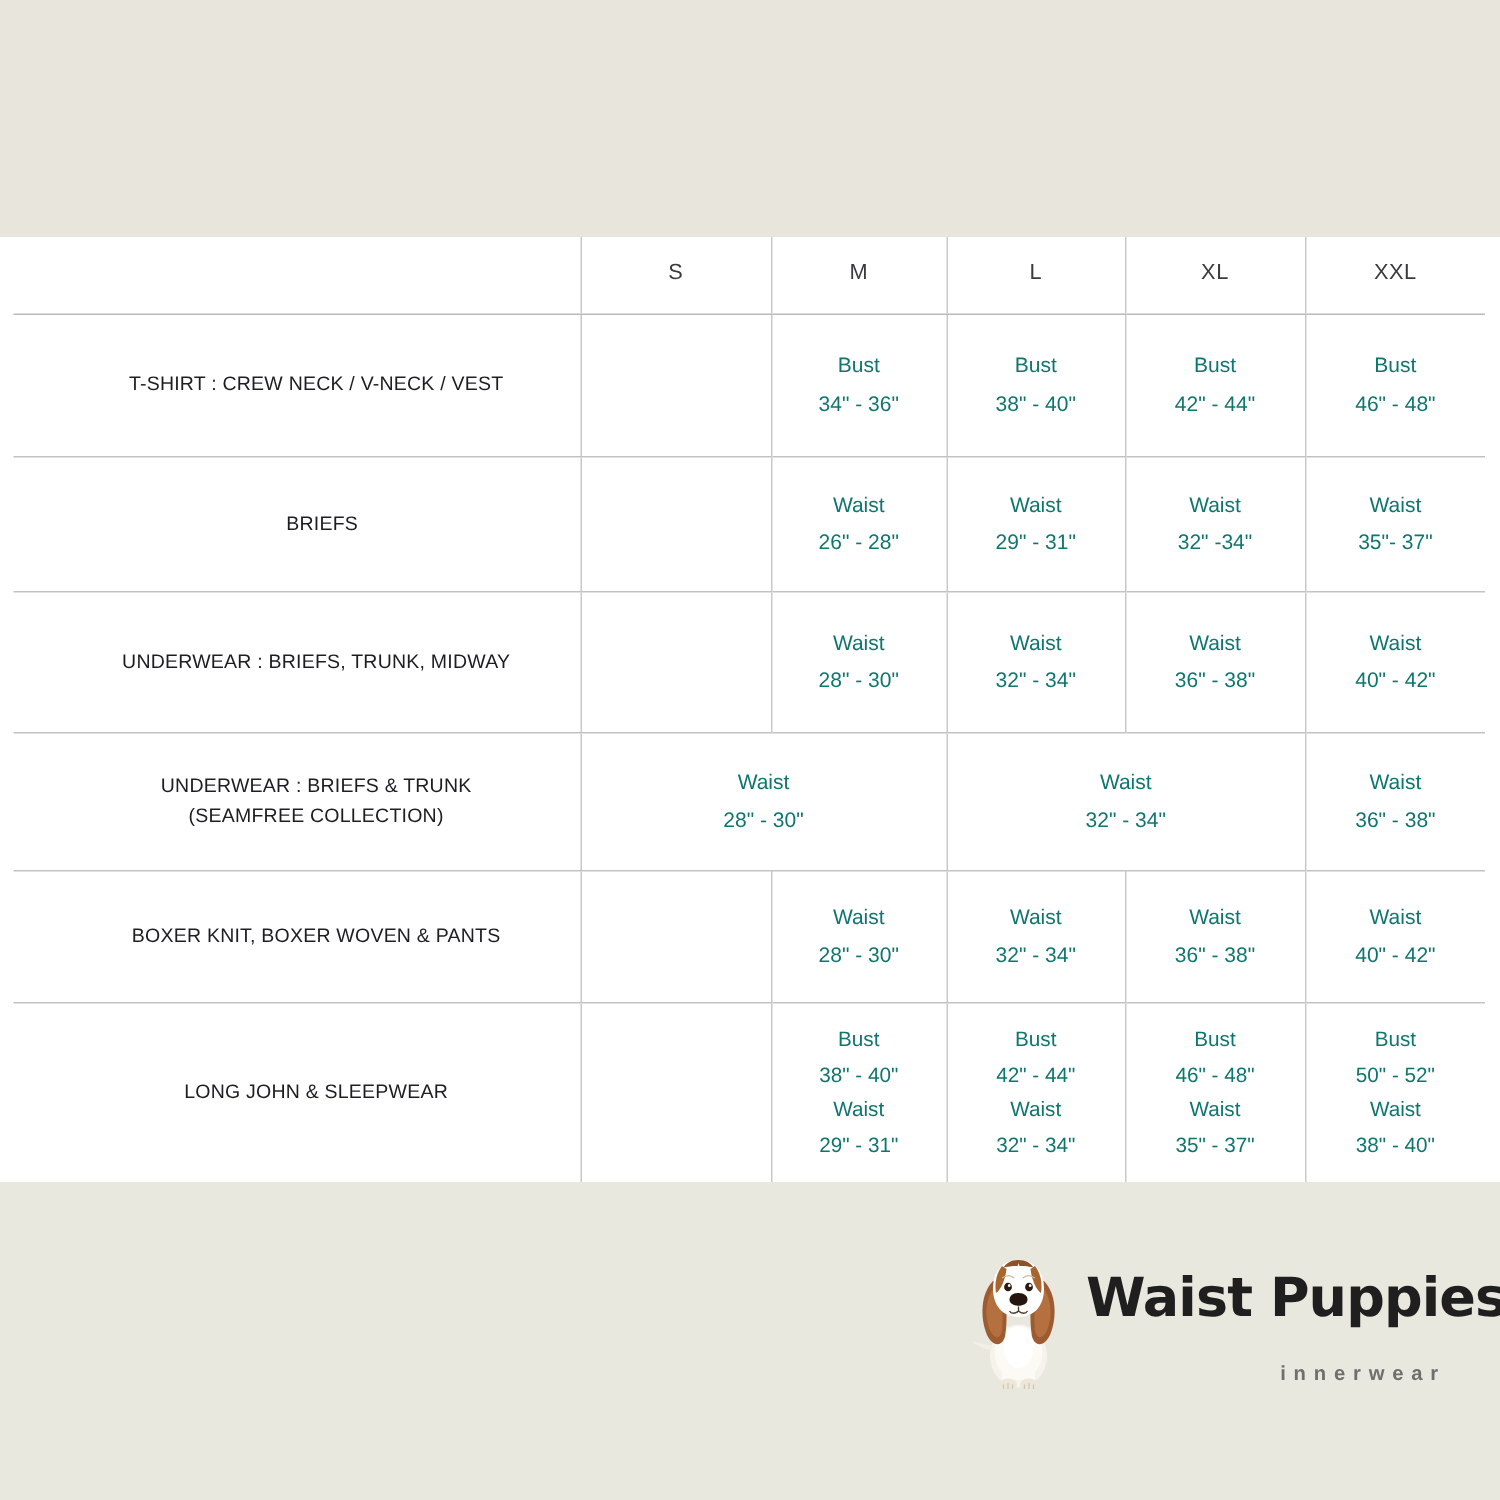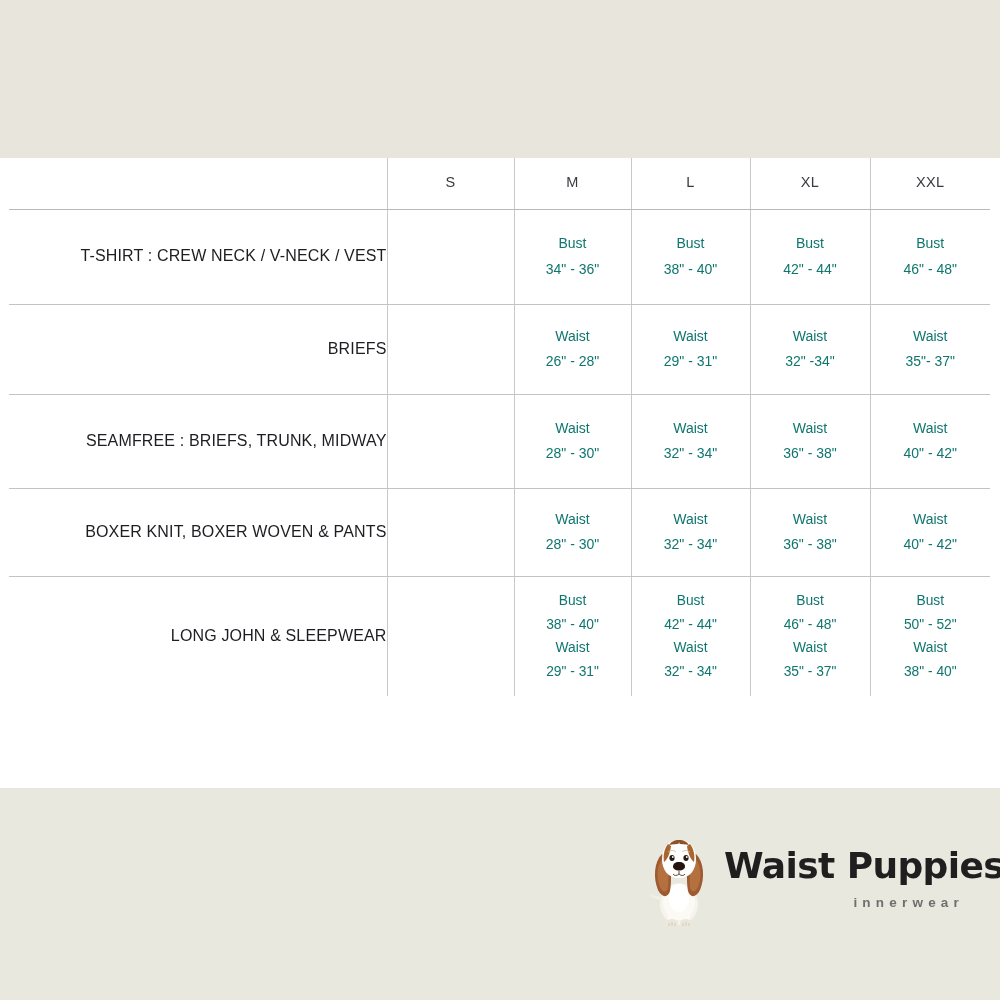--- a/index.html
+++ b/index.html
@@ -76,22 +76,22 @@
     letter-spacing: 0.4px;
     color: #3a3a40;
     padding-bottom: 2px;
   }
 
   
   tr.data-row td {
     border-bottom: 1px solid #c3c3c3;
   }
   tr.data-row td.cell-label {
-    text-align: right;
-    font-size: 16px;
+    text-align: center;
+    font-size: 13px;
     letter-spacing: 0.15px;
     color: #1d1d22;
     padding-left: 26px;
     line-height: 1.55;
   }
   tr.data-row td.cell-val {
     border-left: 1px solid #c9c9c9;
     text-align: center;
     font-size: 14px;
     color: #0f766e;
@@ -143,21 +143,21 @@
     white-space: nowrap;
     line-height: 1;
   }
   .logo-reg {
     font-size: 13px;
     vertical-align: super;
     font-weight: bold;
     letter-spacing: 0;
   }
   .logo-sub {
-    margin-top: 11px;
+    margin-top: 24px;
     text-align: right;
     padding-right: 4px;
     font-family: "Liberation Sans", sans-serif;
     font-weight: bold;
     font-size: 13.5px;
     letter-spacing: 5.2px;
     color: #6f6f6d;
     white-space: nowrap;
   }
 </style>
@@ -232,41 +232,59 @@
             <span class="v-num">32" -34"</span>
           </td>
           <td class="cell-val">
             <span class="v-label">Waist</span>
             <span class="v-num">35"- 37"</span>
           </td>
         </tr>
 
         <tr class="data-row r-underwear">
           <td class="cell-label">
-            <span class="lbl-line">SEAMFREE : BRIEFS, TRUNK, MIDWAY</span>
+            <span class="lbl-line">UNDERWEAR : BRIEFS, TRUNK, MIDWAY</span>
           </td>
           <td class="cell-val empty"></td>
           <td class="cell-val">
             <span class="v-label">Waist</span>
             <span class="v-num">28" - 30"</span>
           </td>
           <td class="cell-val">
             <span class="v-label">Waist</span>
             <span class="v-num">32" - 34"</span>
           </td>
           <td class="cell-val">
             <span class="v-label">Waist</span>
             <span class="v-num">36" - 38"</span>
           </td>
           <td class="cell-val">
             <span class="v-label">Waist</span>
             <span class="v-num">40" - 42"</span>
           </td>
         </tr>
 
+        <tr class="data-row r-seamfree">
+          <td class="cell-label">
+            <span class="lbl-line">UNDERWEAR : BRIEFS &amp; TRUNK</span>
+            <span class="lbl-line">(SEAMFREE COLLECTION)</span>
+          </td>
+          <td class="cell-val" colspan="2">
+            <span class="v-label">Waist</span>
+            <span class="v-num">28" - 30"</span>
+          </td>
+          <td class="cell-val" colspan="2">
+            <span class="v-label">Waist</span>
+            <span class="v-num">32" - 34"</span>
+          </td>
+          <td class="cell-val">
+            <span class="v-label">Waist</span>
+            <span class="v-num">36" - 38"</span>
+          </td>
+        </tr>
 
         <tr class="data-row r-boxer">
           <td class="cell-label">
             <span class="lbl-line">BOXER KNIT, BOXER WOVEN &amp; PANTS</span>
           </td>
           <td class="cell-val empty"></td>
           <td class="cell-val">
             <span class="v-label">Waist</span>
             <span class="v-num">28" - 30"</span>
           </td>

